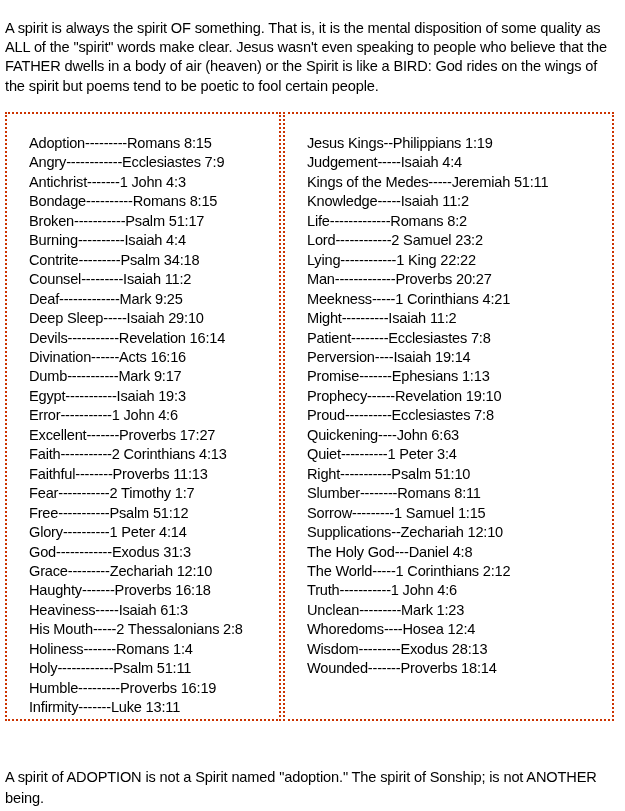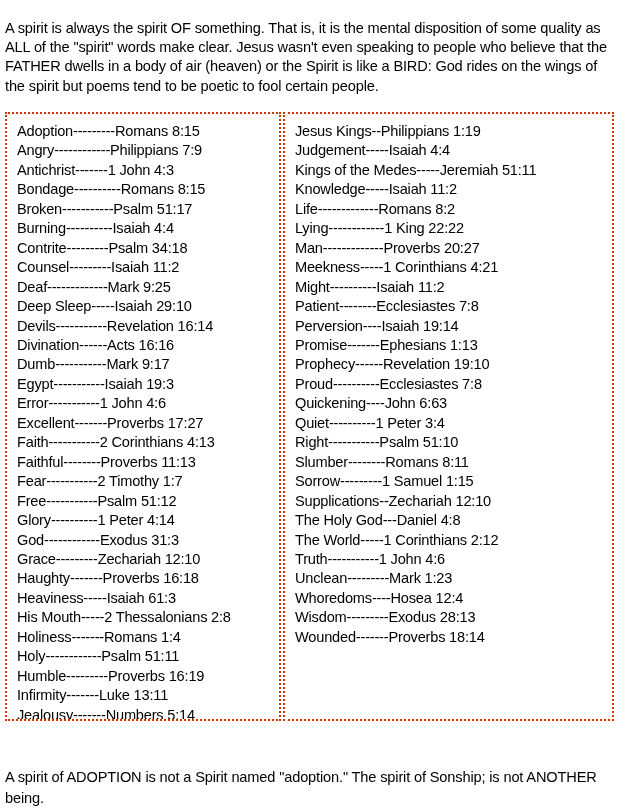--- a/index.html
+++ b/index.html
@@ -48,21 +48,21 @@
     box-sizing: border-box;
     border: 2px dotted #cc3300;
     padding: 8px 0 8px 10px;
     background: #ffffff;
     overflow: hidden;
   }
   .cell-left { width: 276px; }
   .cell-right { width: 331px; }
   .entry-list {
     list-style: none;
-    margin: 0;
+    margin: 12px;
     padding: 0;
   }
   .entry {
     font-size: 14.6px;
     line-height: 19.45px;
     white-space: nowrap;
     letter-spacing: -0.2px;
   }
   .entry .term,
   .entry .dashes,
@@ -83,21 +83,21 @@
 <body>
 
 <div class="page">
 
   <p class="intro-paragraph">A spirit is always the spirit OF something. That is, it is the mental disposition of some quality as ALL of the "spirit" words make clear. Jesus wasn't even speaking to people who believe that the FATHER dwells in a body of air (heaven) or the Spirit is like a BIRD: God rides on the wings of the spirit but poems tend to be poetic to fool certain people.</p>
 
   <div class="table-wrap">
     <div class="cell cell-left">
       <ul class="entry-list">
           <li class="entry"><span class="term">Adoption</span><span class="dashes">---------</span><span class="ref">Romans 8:15</span></li>
-          <li class="entry"><span class="term">Angry</span><span class="dashes">------------</span><span class="ref">Philippians 7:9</span></li>
+          <li class="entry"><span class="term">Angry</span><span class="dashes">------------</span><span class="ref">Ecclesiastes 7:9</span></li>
           <li class="entry"><span class="term">Antichrist</span><span class="dashes">-------</span><span class="ref">1 John 4:3</span></li>
           <li class="entry"><span class="term">Bondage</span><span class="dashes">----------</span><span class="ref">Romans 8:15</span></li>
           <li class="entry"><span class="term">Broken</span><span class="dashes">-----------</span><span class="ref">Psalm 51:17</span></li>
           <li class="entry"><span class="term">Burning</span><span class="dashes">----------</span><span class="ref">Isaiah 4:4</span></li>
           <li class="entry"><span class="term">Contrite</span><span class="dashes">---------</span><span class="ref">Psalm 34:18</span></li>
           <li class="entry"><span class="term">Counsel</span><span class="dashes">---------</span><span class="ref">Isaiah 11:2</span></li>
           <li class="entry"><span class="term">Deaf</span><span class="dashes">-------------</span><span class="ref">Mark 9:25</span></li>
           <li class="entry"><span class="term">Deep Sleep</span><span class="dashes">-----</span><span class="ref">Isaiah 29:10</span></li>
           <li class="entry"><span class="term">Devils</span><span class="dashes">-----------</span><span class="ref">Revelation 16:14</span></li>
           <li class="entry"><span class="term">Divination</span><span class="dashes">------</span><span class="ref">Acts 16:16</span></li>
@@ -122,20 +122,21 @@
           <li class="entry"><span class="term">Jealousy</span><span class="dashes">-------</span><span class="ref">Numbers 5:14</span></li>
         </ul>
     </div>
     <div class="cell cell-right">
       <ul class="entry-list">
           <li class="entry"><span class="term">Jesus Kings</span><span class="dashes">--</span><span class="ref">Philippians 1:19</span></li>
           <li class="entry"><span class="term">Judgement</span><span class="dashes">-----</span><span class="ref">Isaiah 4:4</span></li>
           <li class="entry"><span class="term">Kings of the Medes</span><span class="dashes">-----</span><span class="ref">Jeremiah 51:11</span></li>
           <li class="entry"><span class="term">Knowledge</span><span class="dashes">-----</span><span class="ref">Isaiah 11:2</span></li>
           <li class="entry"><span class="term">Life</span><span class="dashes">-------------</span><span class="ref">Romans 8:2</span></li>
+          <li class="entry"><span class="term">Lord</span><span class="dashes">------------</span><span class="ref">2 Samuel 23:2</span></li>
           <li class="entry"><span class="term">Lying</span><span class="dashes">------------</span><span class="ref">1 King 22:22</span></li>
           <li class="entry"><span class="term">Man</span><span class="dashes">-------------</span><span class="ref">Proverbs 20:27</span></li>
           <li class="entry"><span class="term">Meekness</span><span class="dashes">-----</span><span class="ref">1 Corinthians 4:21</span></li>
           <li class="entry"><span class="term">Might</span><span class="dashes">----------</span><span class="ref">Isaiah 11:2</span></li>
           <li class="entry"><span class="term">Patient</span><span class="dashes">--------</span><span class="ref">Ecclesiastes 7:8</span></li>
           <li class="entry"><span class="term">Perversion</span><span class="dashes">----</span><span class="ref">Isaiah 19:14</span></li>
           <li class="entry"><span class="term">Promise</span><span class="dashes">-------</span><span class="ref">Ephesians 1:13</span></li>
           <li class="entry"><span class="term">Prophecy</span><span class="dashes">------</span><span class="ref">Revelation 19:10</span></li>
           <li class="entry"><span class="term">Proud</span><span class="dashes">----------</span><span class="ref">Ecclesiastes 7:8</span></li>
           <li class="entry"><span class="term">Quickening</span><span class="dashes">----</span><span class="ref">John 6:63</span></li>

